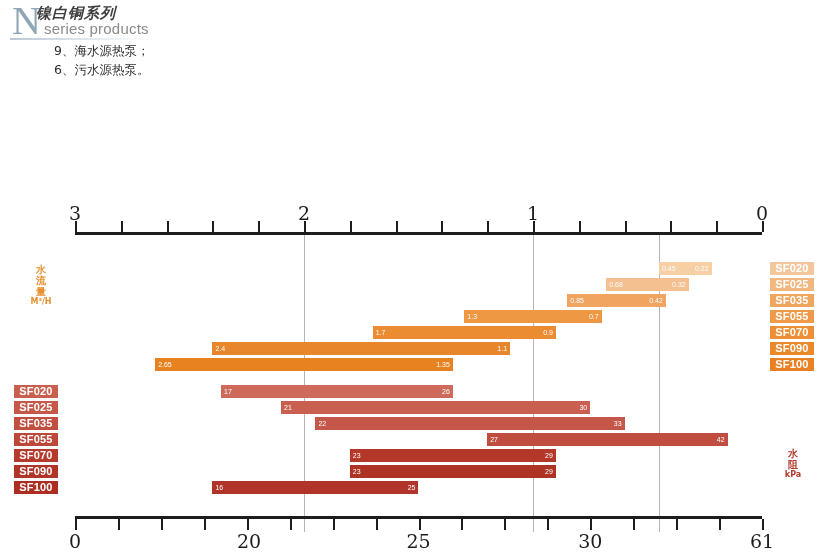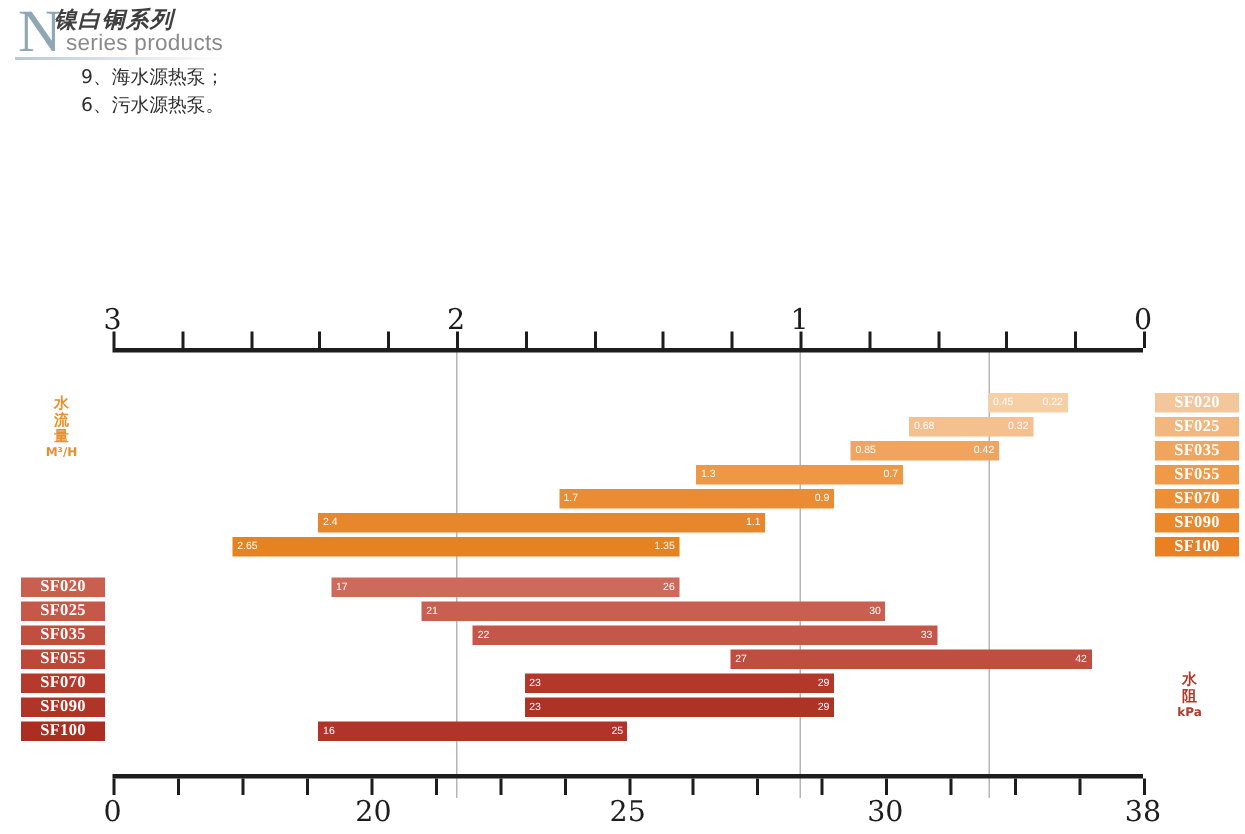--- a/index.html
+++ b/index.html
@@ -63,24 +63,24 @@
   .bar .v{
     position:absolute;top:1px;font-size:7px;
     font-family:"Liberation Sans",sans-serif;
     color:#ffffff;line-height:11px;white-space:nowrap;
   }
   .bar .v.left{left:3px;}
   .bar .v.right{right:3px;}
   .bar-up .v{color:#fdfdfd;}
   
   .chip{
-    position:absolute;width:56px;height:13px;
+    position:absolute;width:44px;height:13px;
     font-size:11px;font-weight:bold;color:#ffffff;
     text-align:center;line-height:13px;
-    font-family:Liberation Serif, serif;
+    font-family:Liberation Sans, sans-serif;
     letter-spacing:0.2px;
   }
   
   .cap{
     position:absolute;text-align:center;font-weight:bold;
     font-family:"DejaVu Sans","Liberation Sans",sans-serif;
   }
   .cap .cn{font-size:10px;line-height:11px;display:block;}
   .cap .un{font-size:8px;line-height:10px;display:block;}
   .cap-flow{left:26px;top:52px;width:30px;color:#e8902f;}
@@ -153,21 +153,21 @@
       <div class="tick tick-bottom" style="left: 633.188px;"></div>
       <div class="tick tick-bottom" style="left: 676.125px;"></div>
       <div class="tick tick-bottom" style="left: 719.062px;"></div>
       <div class="tick tick-bottom" style="left: 762px;"></div>
     </div>
   <div id="labels-bottom">
       <div class="tlabel tlabel-bottom" style="left: 75px;">0</div>
       <div class="tlabel tlabel-bottom" style="left: 249px;">20</div>
       <div class="tlabel tlabel-bottom" style="left: 418.5px;">25</div>
       <div class="tlabel tlabel-bottom" style="left: 590.25px;">30</div>
-      <div class="tlabel tlabel-bottom" style="left: 762px;">38</div>
+      <div class="tlabel tlabel-bottom" style="left: 762px;">61</div>
     </div>
 
   <div id="bars-flow">
       <div class="bar bar-up" style="left: 658.95px; width: 52.67px; top: 50px; background: rgb(246, 207, 164);">
         <span class="v left">0.45</span>
         <span class="v right">0.22</span>
       </div>
       <div class="bar bar-up" style="left: 606.28px; width: 82.44px; top: 66px; background: rgb(245, 192, 144);">
         <span class="v left">0.68</span>
         <span class="v right">0.32</span>

